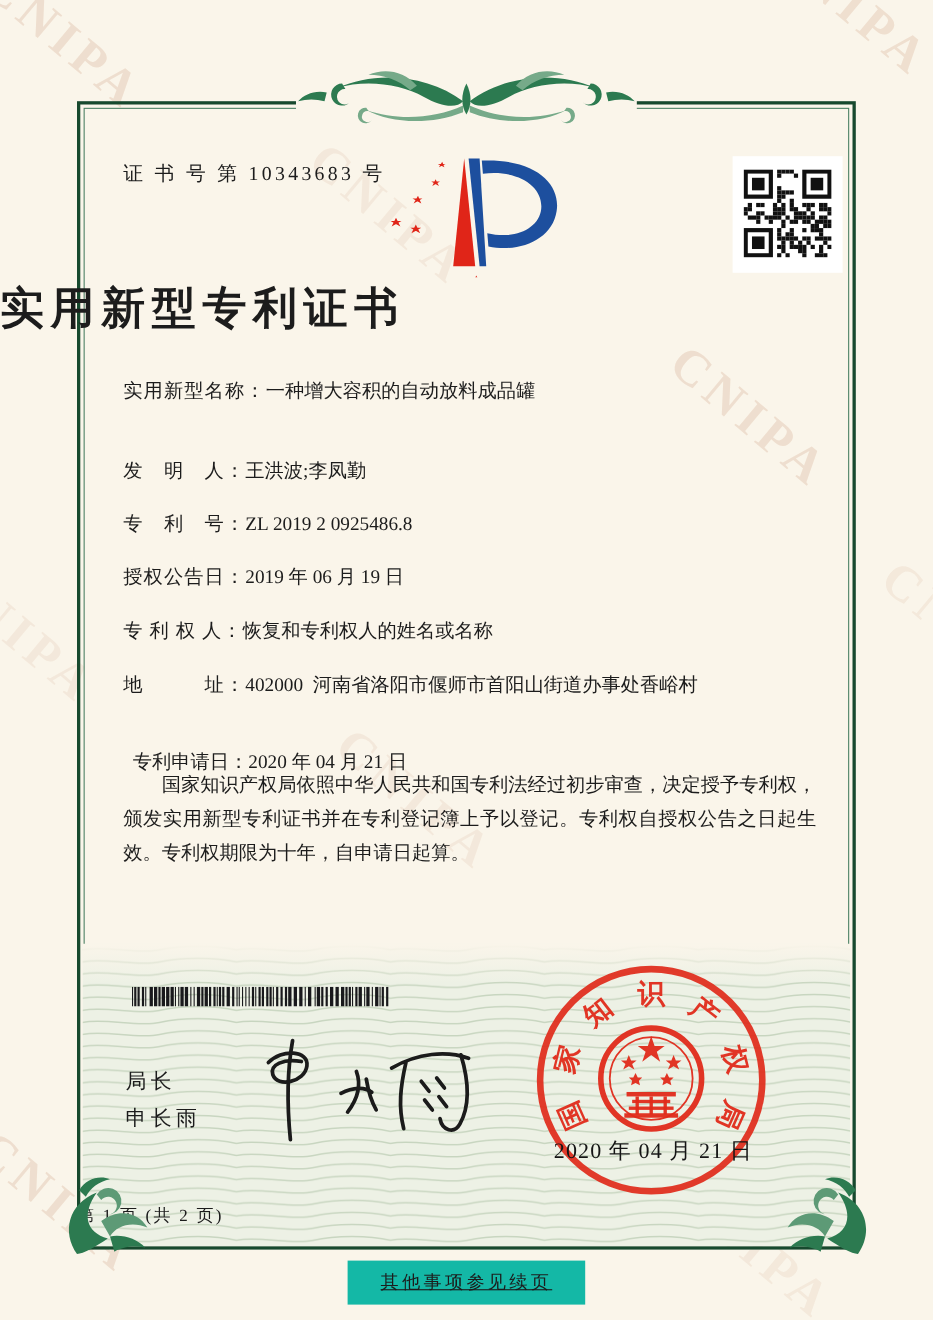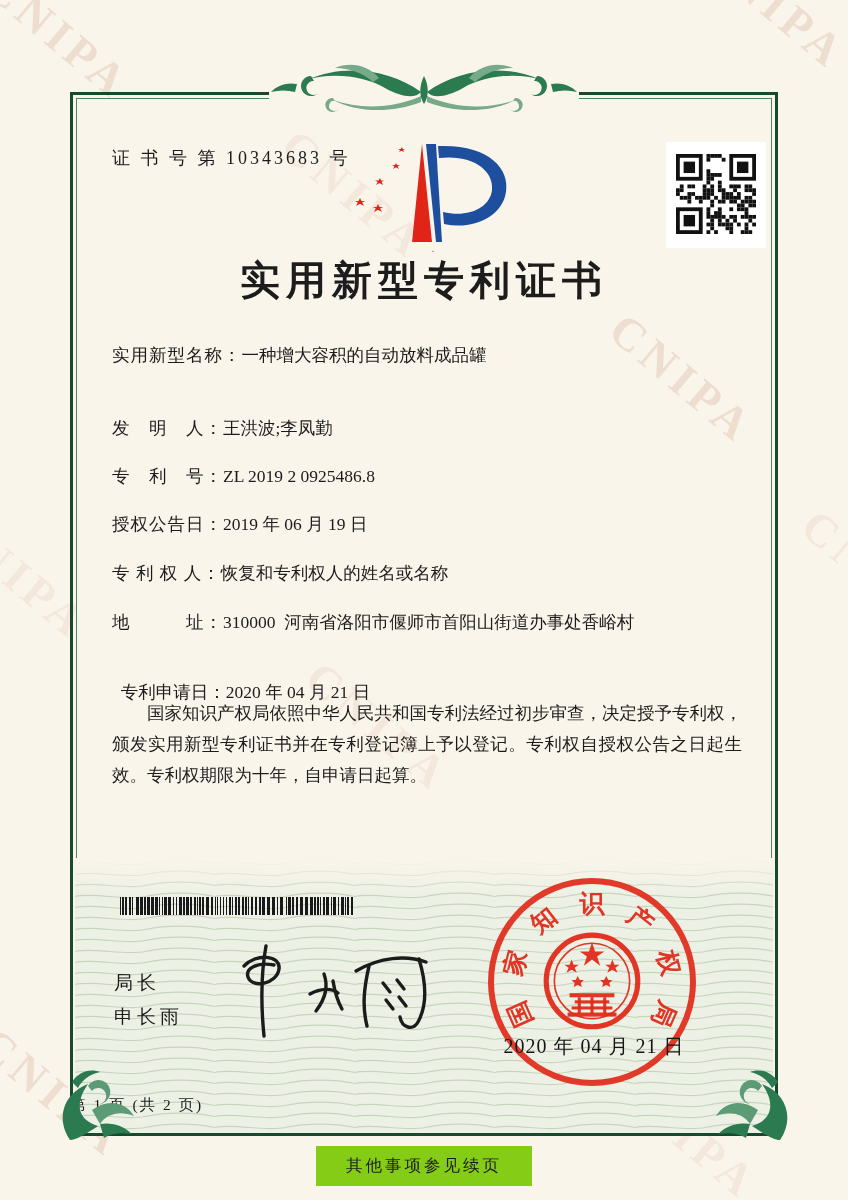--- a/index.html
+++ b/index.html
@@ -29,21 +29,21 @@
   
   .ornament-top{position:absolute;left:50%;top:54px;transform:translateX(-50%);z-index:4;}
   .ornament-bl{position:absolute;left:48px;top:1066px;z-index:4;}
   .ornament-br{position:absolute;left:706px;top:1066px;z-index:4;transform:scale(-1,1);}
   
   .cert-no{position:absolute;left:112px;top:146px;font-size:18px;letter-spacing:3px;z-index:3;}
   .logo{position:absolute;left:338px;top:134px;z-index:3;}
   .qr-box{position:absolute;left:666px;top:142px;width:100px;height:106px;background:#ffffff;z-index:3;}
   .qr-box svg{position:absolute;left:10px;top:12px;}
   .title{
-    position:absolute;left:0;top:253px;width:848px;text-align:center;
+    position:absolute;left:0;top:253px;width:848px;
     font-size:40px;font-weight:bold;letter-spacing:6px;z-index:3;
   }
   
   .field{position:absolute;left:112px;font-size:17.5px;z-index:3;white-space:pre;}
   .field .lbl{letter-spacing:1px;}
   .f0{top:343px}.f1{top:416px}.f2{top:464px}.f3{top:512px}.f4{top:561px}.f5{top:610px}
   .grant-row{position:absolute;left:112px;top:659px;width:628px;font-size:17.5px;z-index:3;white-space:pre;}
   .grant-row .right{position:absolute;left:338px;top:0;}
   
   .body-text{position:absolute;left:112px;top:698px;width:630px;z-index:3;
@@ -71,21 +71,21 @@
   .seal-date{
     position:absolute;left:494px;top:1033px;width:200px;text-align:center;
     font-size:20px;letter-spacing:1px;color:#151515;z-index:5;white-space:nowrap;
   }
   .page-info{
     position:absolute;left:70px;top:1095px;width:708px;text-align:left;
     font-size:15.5px;letter-spacing:2px;z-index:3;
   }
   .footer-note{
     position:absolute;left:50%;top:1146px;transform:translateX(-50%);
-    background:#84cc16;padding:9px 30px;font-size:16.5px;letter-spacing:3px;z-index:3;
+    background:#14b8a6;padding:9px 30px;font-size:16.5px;letter-spacing:3px;z-index:3;text-decoration:underline;
   }
 </style>
 </head>
 <body>
 
 <div class="wm" style="left:-28px;top:8px;">CNIPA</div>
 <div class="wm" style="left:688px;top:-22px;">CNIPA</div>
 <div class="wm light" style="left:268px;top:168px;">CNIPA</div>
 <div class="wm" style="left:596px;top:352px;">CNIPA</div>
 <div class="wm light" style="left:788px;top:548px;">CNIPA</div>
@@ -310,21 +310,21 @@
     </svg>
 </div>
 
 <div class="title">实用新型专利证书</div>
 
 <div class="field f0"><span class="lbl">实用新型名称：</span><span>一种增大容积的自动放料成品罐</span></div>
 <div class="field f1"><span class="lbl">发　明　人：</span><span>王洪波;李凤勤</span></div>
 <div class="field f2"><span class="lbl">专　利　号：</span><span>ZL 2019 2 0925486.8</span></div>
 <div class="field f3"><span class="lbl">授权公告日：</span><span>2019 年 06 月 19 日</span></div>
 <div class="field f4"><span class="lbl">专 利 权 人：</span><span>恢复和专利权人的姓名或名称</span></div>
-<div class="field f5"><span class="lbl">地　　　址：</span><span>310000  河南省洛阳市偃师市首阳山街道办事处香峪村</span></div>
+<div class="field f5"><span class="lbl">地　　　址：</span><span>402000  河南省洛阳市偃师市首阳山街道办事处香峪村</span></div>
 
 <div class="grant-row">
   <span>专利申请日：</span><span>2020 年 04 月 21 日</span>
 </div>
 
 <div class="body-text">
   <p>国家知识产权局依照中华人民共和国专利法经过初步审查，决定授予专利权，颁发实用新型专利证书并在专利登记簿上予以登记。专利权自授权公告之日起生效。专利权期限为十年，自申请日起算。</p>
 </div>
 
 <svg class="barcode" width="236" height="18">

